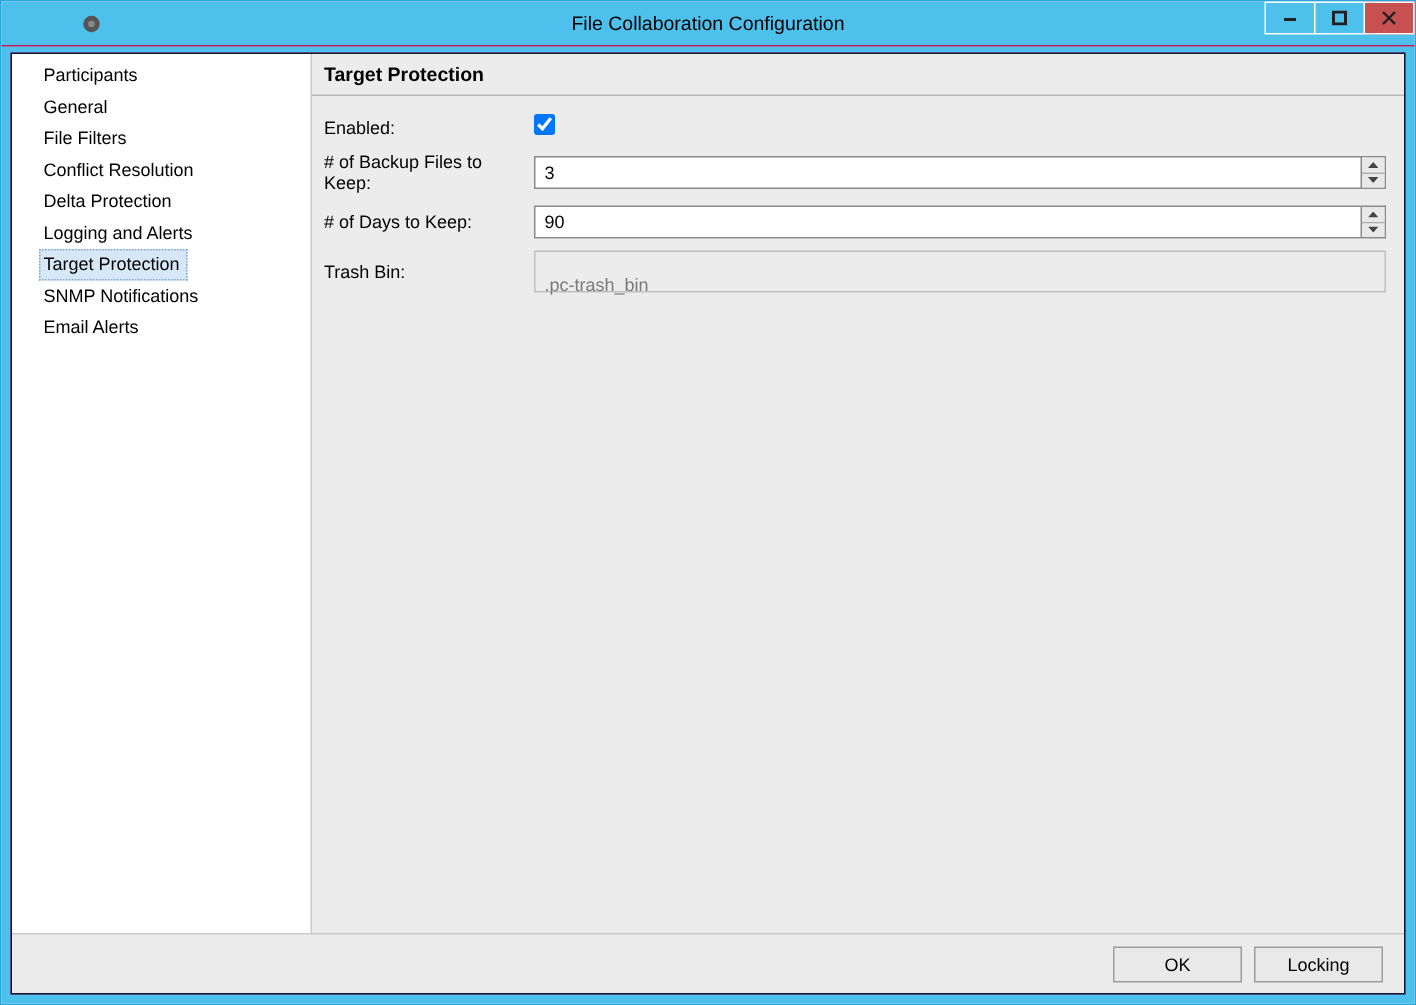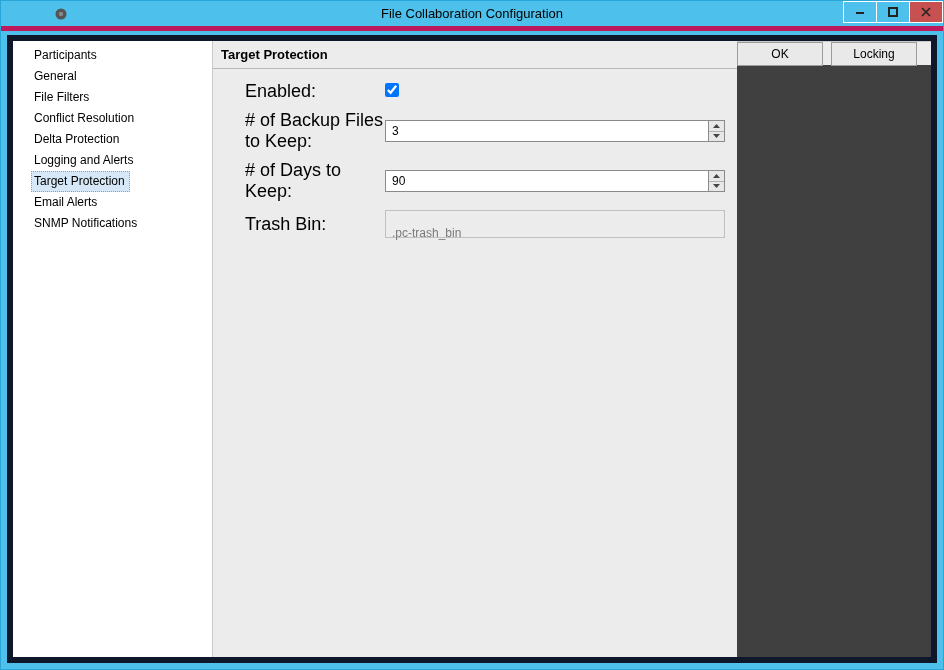--- a/index.html
+++ b/index.html
@@ -18,21 +18,21 @@
       background: #fff;
       display: flex;
       flex-direction: column;
     }
     .titlebar {
       height: 30px;
       background: #4dc0eb;
       display: flex;
       align-items: center;
       position: relative;
-      border-bottom: 5px solid #be185d;
+      border-bottom: 1px solid #be185d;
       padding-left: 44px;
     }
     .titlebar-icon {
       width: 16px;
       height: 16px;
       margin-left: 8px;
       display: flex;
       align-items: center;
       justify-content: center;
     }
@@ -66,24 +66,24 @@
 
     .client {
       flex: 1;
       background: #4dc0eb;
       padding: 4px 6px 6px 6px;
       display: flex;
       flex-direction: column;
     }
     .inner {
       flex: 1;
-      background: #404040;
-      border: 6px solid #0f172a;
-      display: flex;
-      flex-direction: row;
+      background: #d946ef;
+      border: 1px solid #0f172a;
+      display: flex;
+      flex-direction: column;
     }
     .body-row {
       flex: 1;
       display: flex;
       overflow: hidden;
     }
     .sidebar {
       width: 200px;
       background: #fff;
       border-right: 1px solid #c9c9c9;
@@ -122,22 +122,21 @@
       padding: 12px 12px 0 8px;
     }
     .form-row {
       display: flex;
       align-items: center;
       margin-bottom: 8px;
     }
     .form-label {
       width: 140px;
       color: #000;
-      font-size: 18px;
-      margin-left: 24px;
+      font-size: 12px;
     }
     .form-field { flex: 1; }
     input[type="checkbox"] {
       width: 14px; height: 14px;
     }
     .spinner-wrap {
       display: flex;
       width: 100%;
       height: 22px;
     }
@@ -172,21 +171,21 @@
       border: 1px solid #c0c0c0;
       padding: 13px 6px;
       font-size: 12px;
       background: #ececec;
       color: #7a7a7a;
       height: 22px;
       line-height: 18px;
     }
 
     .button-bar {
-      height: 24px;
+      height: 40px;
       border-top: 1px solid #c9c9c9;
       display: flex;
       justify-content: flex-end;
       align-items: center;
       padding-right: 14px;
       gap: 8px;
       background: #ececec;
     }
     .dlg-btn {
       width: 86px;
@@ -236,22 +235,22 @@
       <div class="body-row">
 
         <div class="sidebar">
           <div class="side-row"><span class="side-item">Participants</span></div>
           <div class="side-row"><span class="side-item">General</span></div>
           <div class="side-row"><span class="side-item">File Filters</span></div>
           <div class="side-row"><span class="side-item">Conflict Resolution</span></div>
           <div class="side-row"><span class="side-item">Delta Protection</span></div>
           <div class="side-row"><span class="side-item">Logging and Alerts</span></div>
           <div class="side-row"><span class="side-item selected">Target Protection</span></div>
+          <div class="side-row"><span class="side-item">SNMP Notifications</span></div>
           <div class="side-row"><span class="side-item">Email Alerts</span></div>
-          <div class="side-row"><span class="side-item">SNMP Notifications</span></div>
         </div>
 
         <div class="main">
           <div class="section-header">Target Protection</div>
           <div class="form-area">
 
             <div class="form-row">
               <div class="form-label">Enabled:</div>
               <div class="form-field">
                 <input type="checkbox" checked="" style="">

